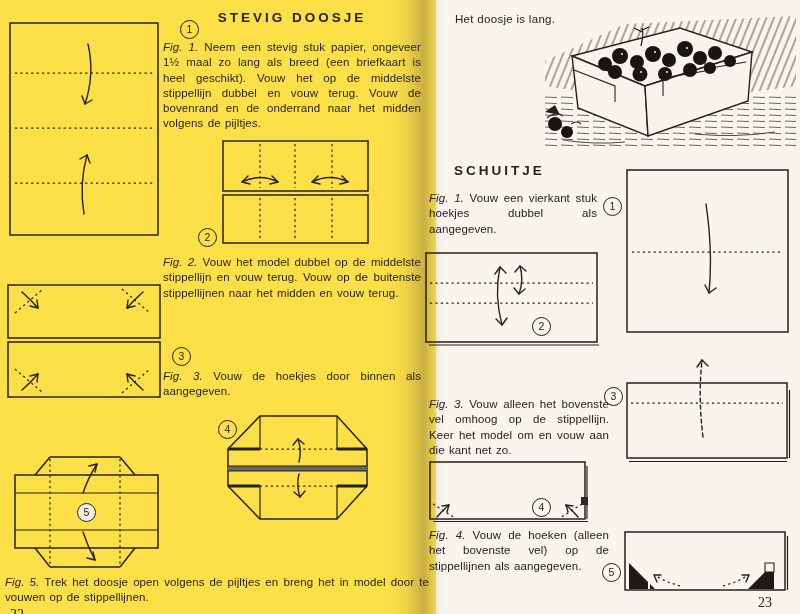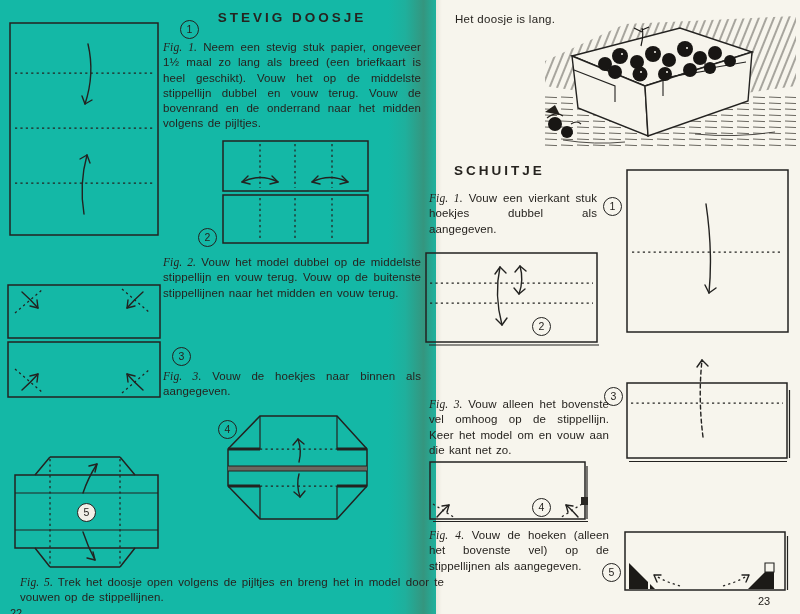--- a/index.html
+++ b/index.html
@@ -1,36 +1,36 @@
 <!DOCTYPE html>
 <html><head>
 <meta charset="utf-8">
 <style>
   html,body { margin:0; padding:0; }
   .spread {
     position:relative; width:800px; height:614px; overflow:hidden;
-    background:#14b8a6;
+    background:#fde047;
     font-family:"Liberation Sans", sans-serif;
     color:#26231f;
   }
   .page-right-bg { position:absolute; left:436px; top:0; width:364px; height:614px; background:#f7f5ed; }
   .gutter {
     position:absolute; left:388px; top:0; width:54px; height:614px;
     background:linear-gradient(90deg, rgba(124,104,72,0) 0%, rgba(124,104,72,0.10) 32%,
       rgba(110,89,57,0.36) 66%, rgba(124,104,72,0.12) 86%, rgba(124,104,72,0) 100%);
   }
   .title { position:absolute; font-weight:bold; font-size:13.5px; letter-spacing:3px; color:#26231f; }
   .cap   { position:absolute; font-size:11.5px; letter-spacing:0.3px; }
   .ftxt  { position:absolute; margin:0; font-size:11.5px; line-height:15.3px;
            text-align:justify; letter-spacing:0.1px; word-spacing:1px; }
-  .ftxt i { font-style:italic;font-family:Liberation Serif, serif; }
+  .ftxt i { font-style:italic; }
   .circ  { position:absolute; width:17px; height:17px; border:1.4px solid #232220; border-radius:50%;
            display:flex; align-items:center; justify-content:center;
            font-size:10.5px; line-height:1; background:transparent; }
-  .pgnum { position:absolute; font-size:11px; }
+  .pgnum { position:absolute; font-size:14px;font-family:Liberation Serif, serif; }
   svg { position:absolute; overflow:visible; }
   .sld { fill:none; stroke:#232220; stroke-width:1.5px; }
   .thn { fill:none; stroke:#232220; stroke-width:1.2px; }
   .thk { fill:none; stroke:#232220; stroke-width:3px; }
   .dot { fill:none; stroke:#232220; stroke-width:1.25px; stroke-dasharray:2.2 3.2; }
   .arr { fill:none; stroke:#232220; stroke-width:1.4px; stroke-linecap:round; stroke-linejoin:round; }
 </style>
 </head>
 <body>
 
@@ -116,21 +116,21 @@
       <path class="arr" d="M138 107 Q129 99 122 91"></path>
         <path class="arr" d="M122 91 l8 2 M122 91 l1 8"></path>
     </g>
   </svg>
 
   <div class="circ" style="left:172px; top:347px;">
     <span>3</span>
   </div>
   <p class="ftxt" style="left:163px; top:369px; width:258px;">
     <i>Fig. 3.</i>
-    <span>Vouw de hoekjes naar binnen als aangegeven.</span>
+    <span>Vouw de hoekjes door binnen als aangegeven.</span>
   </p>
 
   <svg style="left:215px; top:412px;" width="160" height="112" viewBox="0 0 160 112">
     <g>
       <path class="sld" d="M45 4 H122 L152 37 V74 L122 107 H45 L13 74 V37 Z" stroke-width="1.7"></path>
       <path class="thn" d="M45 4 V37 M122 4 V37 M45 74 V107 M122 74 V107"></path>
     </g>
     <g>
       <path class="thk" d="M13 37 H45 M122 37 H152"></path>
       <path class="dot" d="M45 37 H122"></path>
@@ -165,21 +165,21 @@
       <path class="arr" d="M80 41 Q85 26 94 12"></path>
         <path class="arr" d="M94 12 l-8 2 M94 12 l-2 8"></path>
       <path class="arr" d="M80 80 Q85 95 92 108"></path>
         <path class="arr" d="M92 108 l-8 -2 M92 108 l-2 -8"></path>
     </g>
   </svg>
   <div class="circ" style="left:77px; top:503px; background:#f2efe7;">
     <span>5</span>
   </div>
 
-  <p class="ftxt" style="left:5px; top:575px; width:424px;margin-left:15px;">
+  <p class="ftxt" style="left:5px; top:575px; width:424px;">
     <i>Fig. 5.</i>
     <span>Trek het doosje open volgens de pijltjes en breng het in model door te vouwen op de stippellijnen.</span>
   </p>
 
   <div class="pgnum" style="left:10px; top:607px;">22</div>
 
   <div class="cap" style="left:455px; top:13px;">Het doosje is lang.</div>
 
   <svg style="left:545px; top:16px;" width="253" height="138" viewBox="0 0 253 138">
     <defs>

